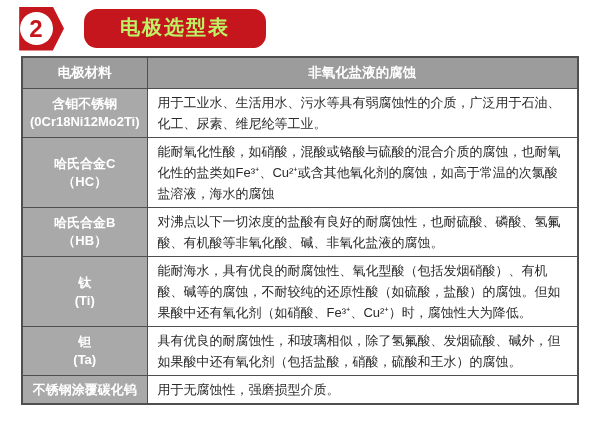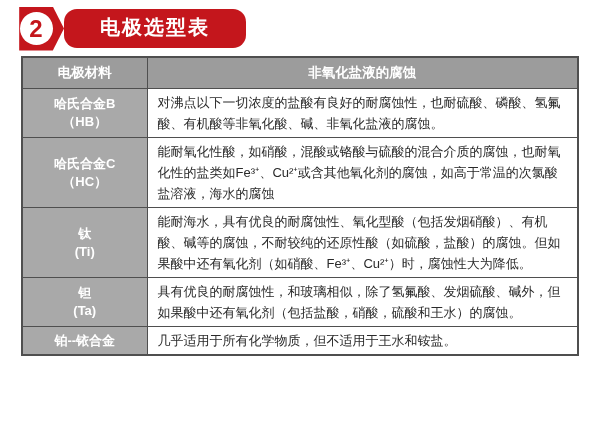--- a/index.html
+++ b/index.html
@@ -22,21 +22,21 @@
     width:56px; height:44px; background:var(--red);
     clip-path:polygon(20% 0, 80% 0, 100% 50%, 80% 100%, 20% 100%);
     display:flex; align-items:center; justify-content:center; flex:0 0 auto;
   }
   .badge-circle{
     width:33px; height:33px; background:#ffffff; border-radius:50%;
     color:var(--red); font-weight:bold; font-size:24px;
     display:flex; align-items:center; justify-content:center; line-height:1;
   }
   .title-banner{
-    margin-left:0; background:var(--red); color:#ffffff;
+    margin-left:20px; background:var(--red); color:#bef264;
     border-radius:13px; padding:5px 36px 7px 36px;
     font-size:20px; font-weight:bold; letter-spacing:2px; white-space:nowrap;
   }
   table.electrode{
     border-collapse:collapse; margin:1px auto 0 auto; width:558px;
     border:2px solid var(--border);
     table-layout:fixed;
   }
   table.electrode th, table.electrode td{
     border:1px solid var(--border);
@@ -70,57 +70,64 @@
   </div>
 
   <table class="electrode">
     <thead>
       <tr>
         <th class="col-h first">电极材料</th>
         <th class="col-h">非氧化盐液的腐蚀</th>
       </tr>
     </thead>
     <tbody id="table-body">
-
   <tr>
     <td class="material">
-      <span class="mat-name">哈氏合金B</span>
-      <span class="mat-sub">（HB）</span>
+      <span class="mat-name">含钼不锈钢</span>
+      <span class="mat-sub">(0Cr18Ni12Mo2Ti)</span>
     </td>
-    <td class="desc">对沸点以下一切浓度的盐酸有良好的耐腐蚀性，也耐硫酸、磷酸、氢氟酸、有机酸等非氧化酸、碱、非氧化盐液的腐蚀。</td>
+    <td class="desc">用于工业水、生活用水、污水等具有弱腐蚀性的介质，广泛用于石油、化工、尿素、维尼纶等工业。</td>
   </tr>
 
   <tr>
     <td class="material">
       <span class="mat-name">哈氏合金C</span>
       <span class="mat-sub">（HC）</span>
     </td>
     <td class="desc">能耐氧化性酸，如硝酸，混酸或铬酸与硫酸的混合介质的腐蚀，也耐氧化性的盐类如Fe³⁺、Cu²⁺或含其他氧化剂的腐蚀，如高于常温的次氯酸盐溶液，海水的腐蚀</td>
+  </tr>
+
+  <tr>
+    <td class="material">
+      <span class="mat-name">哈氏合金B</span>
+      <span class="mat-sub">（HB）</span>
+    </td>
+    <td class="desc">对沸点以下一切浓度的盐酸有良好的耐腐蚀性，也耐硫酸、磷酸、氢氟酸、有机酸等非氧化酸、碱、非氧化盐液的腐蚀。</td>
   </tr>
 
   <tr>
     <td class="material">
       <span class="mat-name">钛</span>
       <span class="mat-sub">(Ti)</span>
     </td>
     <td class="desc">能耐海水，具有优良的耐腐蚀性、氧化型酸（包括发烟硝酸）、有机酸、碱等的腐蚀，不耐较纯的还原性酸（如硫酸，盐酸）的腐蚀。但如果酸中还有氧化剂（如硝酸、Fe³⁺、Cu²⁺）时，腐蚀性大为降低。</td>
   </tr>
 
   <tr>
     <td class="material">
       <span class="mat-name">钽</span>
       <span class="mat-sub">(Ta)</span>
     </td>
     <td class="desc">具有优良的耐腐蚀性，和玻璃相似，除了氢氟酸、发烟硫酸、碱外，但如果酸中还有氧化剂（包括盐酸，硝酸，硫酸和王水）的腐蚀。</td>
   </tr>
 
-
   <tr>
     <td class="material">
-      <span class="mat-name">铂--铱合金</span>
+      <span class="mat-name">不锈钢涂覆碳化钨</span>
       <span class="mat-sub"></span>
     </td>
-    <td class="desc">几乎适用于所有化学物质，但不适用于王水和铵盐。</td>
+    <td class="desc">用于无腐蚀性，强磨损型介质。</td>
   </tr>
+
 </tbody>
   </table>
 
 </div>
 
 </body></html>

